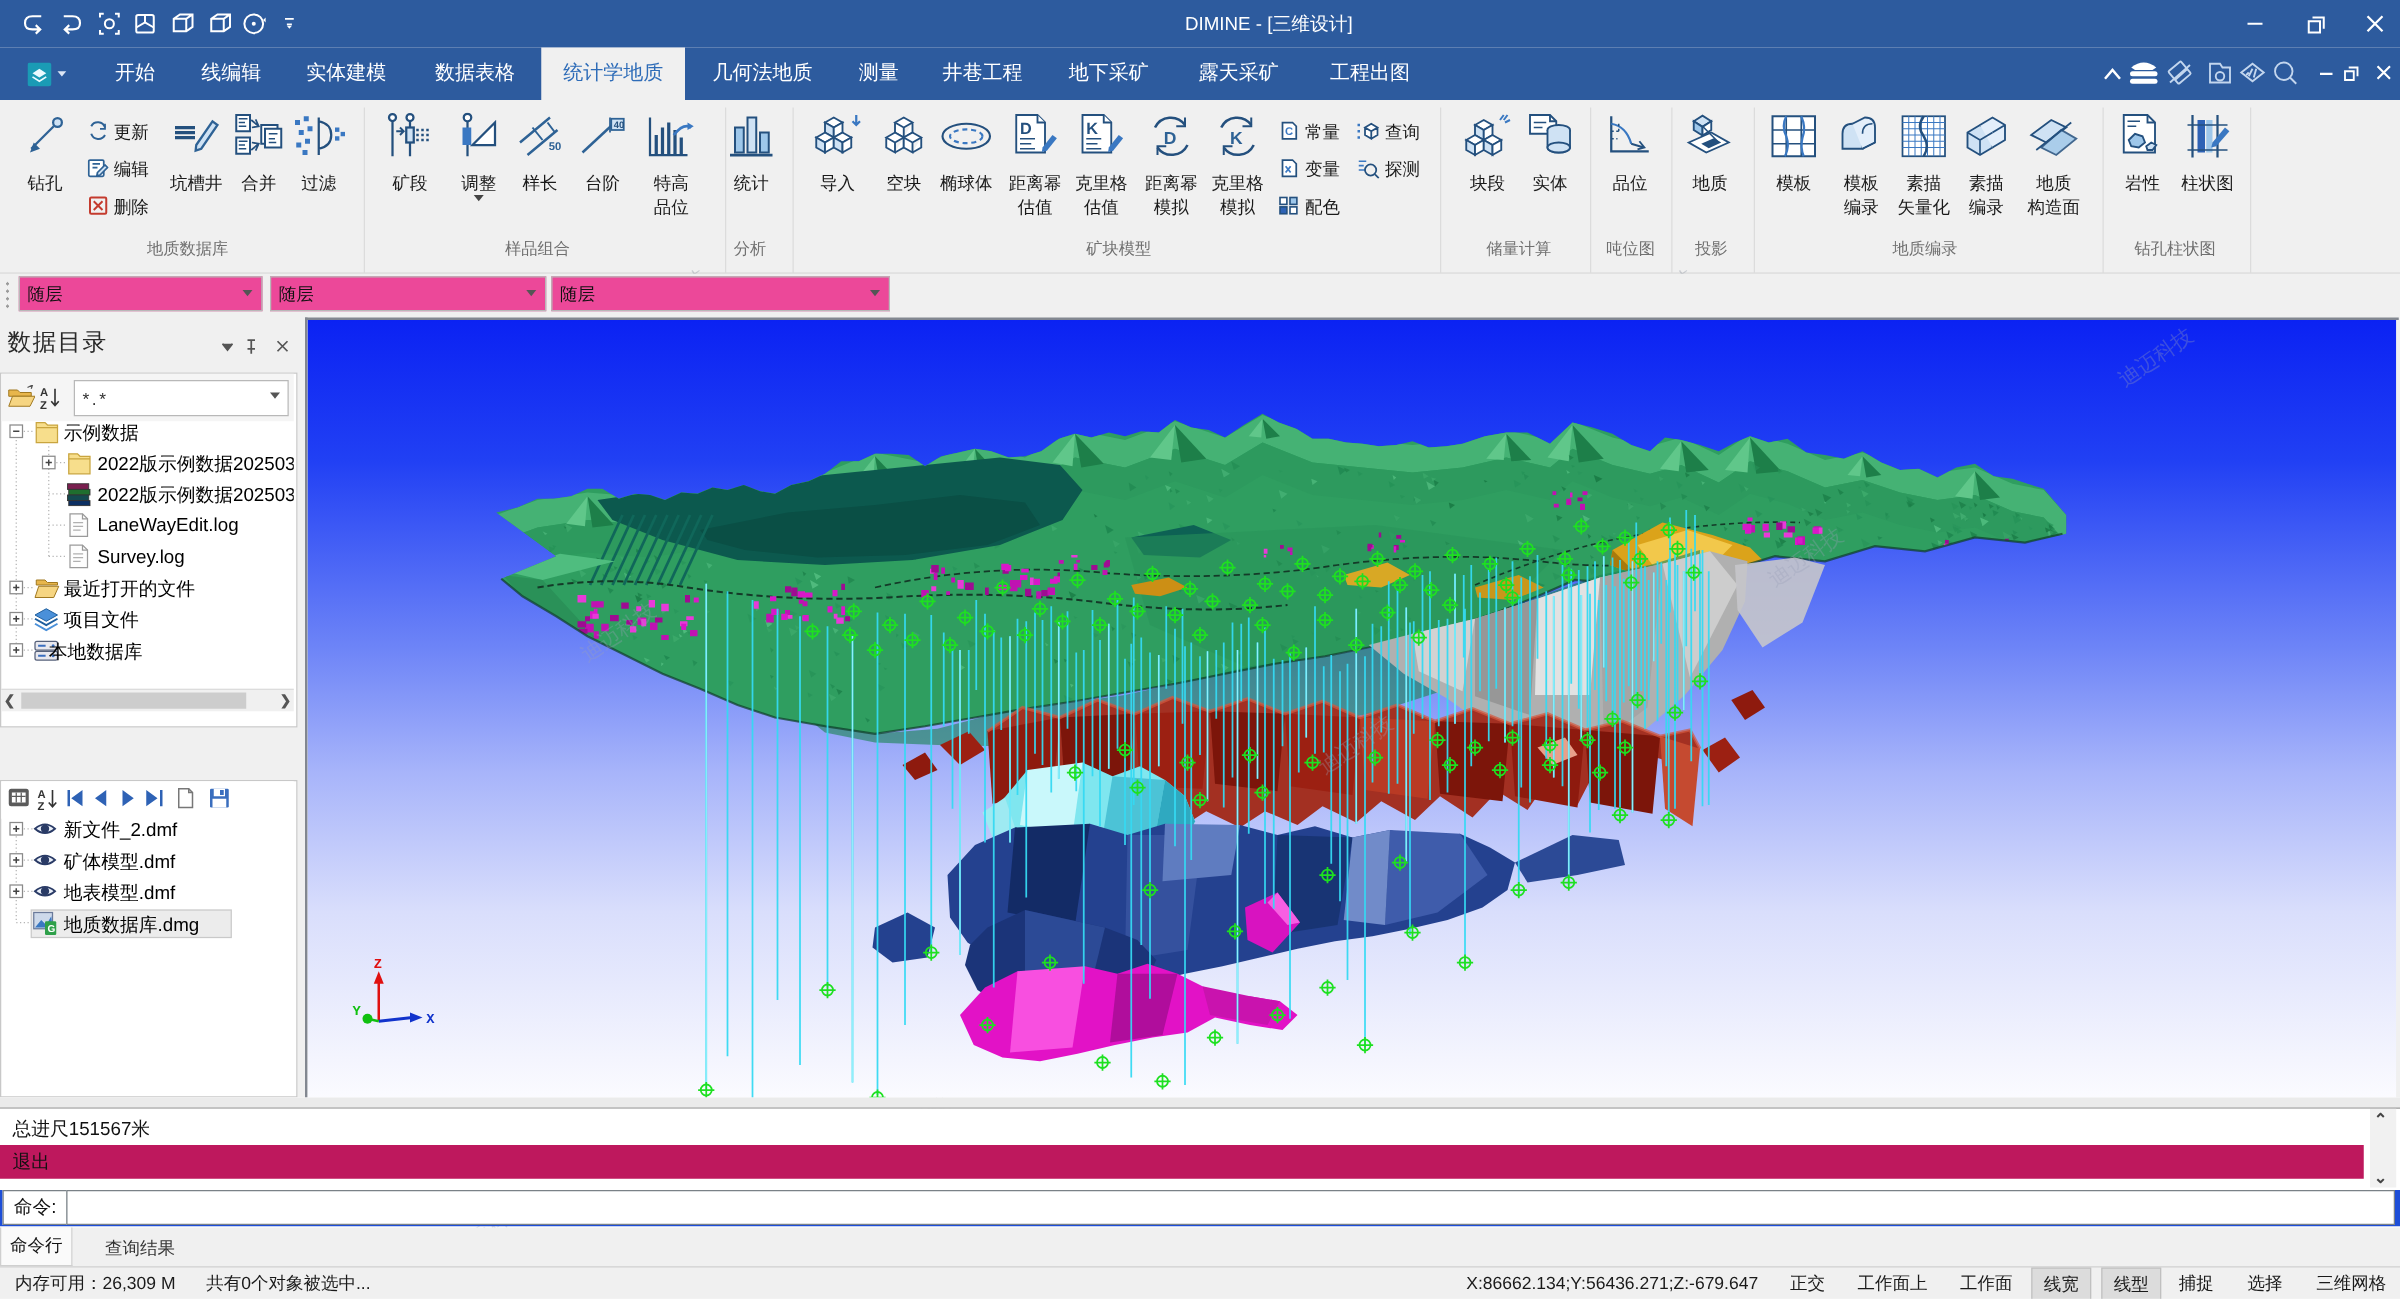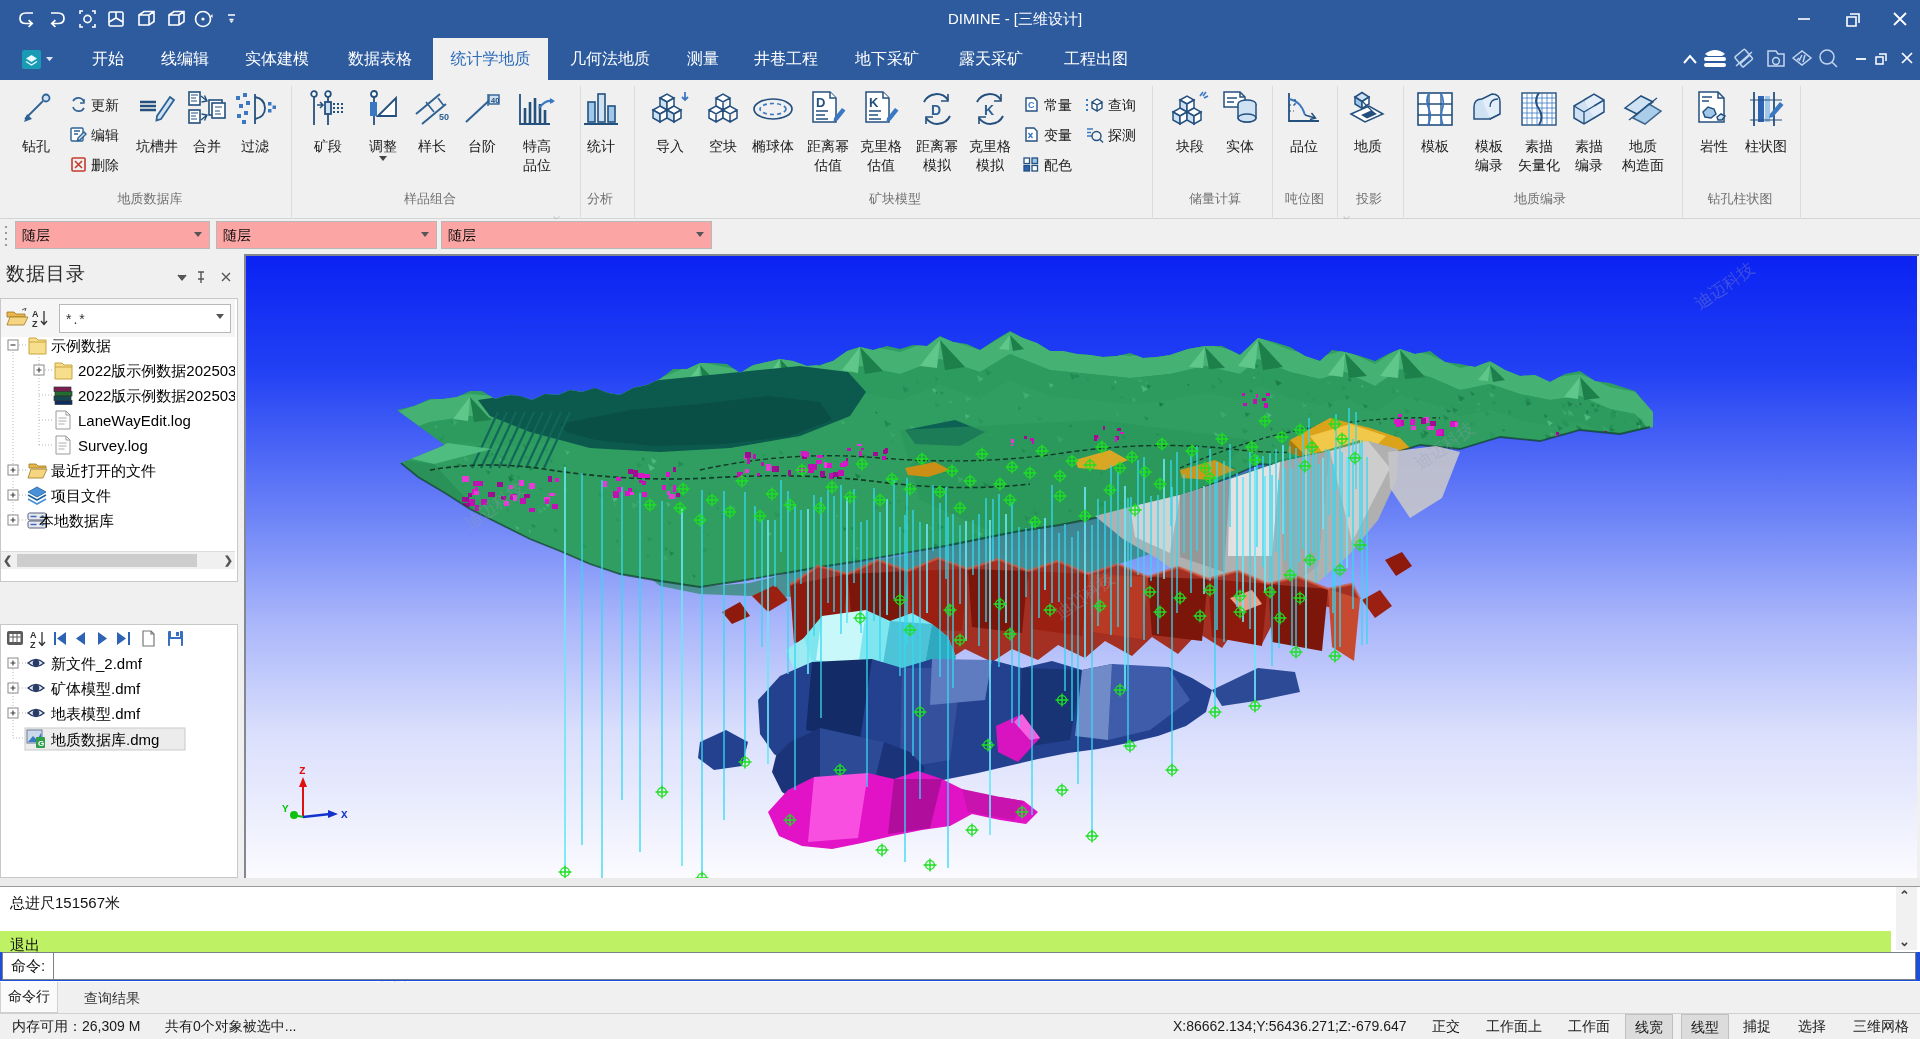--- a/index.html
+++ b/index.html
@@ -10,21 +10,21 @@
 .tab{position:absolute;top:0;height:42px;line-height:42px;color:#fff;font-size:16px;text-align:center;}
 .tabsel{background:#f0f0f0;color:#2e6cb8;}
 #ribbon{position:absolute;left:0;top:80px;width:1920px;height:138px;background:#f0f0f0;border-bottom:1px solid #d5d5d5;}
 .gsep{position:absolute;top:6px;height:204px;width:1px;background:#dcdcdc;}
 .glabel{position:absolute;top:110px;font-size:13px;color:#707070;text-align:center;white-space:nowrap;}
 .rbtn{position:absolute;top:10px;text-align:center;font-size:14px;color:#1a1a1a;line-height:18px;white-space:nowrap;}
 .rbtn svg{display:block;margin:0 auto 9px auto;}
 .sbtn{position:absolute;font-size:14px;color:#1a1a1a;height:20px;line-height:20px;white-space:nowrap;}
 .sbtn svg{vertical-align:-3px;margin-right:4px;}
 #comborow{position:absolute;left:0;top:219px;width:1920px;height:33px;background:#f0f0f0;}
-.combo{position:absolute;top:2px;height:26px;background:#fca5a5;border:1px solid #b8b8b8;font-size:14px;color:#111;line-height:26px;}
+.combo{position:absolute;top:2px;height:26px;background:#ec4899;border:1px solid #b8b8b8;font-size:14px;color:#111;line-height:26px;}
 .combo span{margin-left:6px;}
 .combo .arr{position:absolute;right:7px;top:10px;width:0;height:0;border-left:4px solid transparent;border-right:4px solid transparent;border-top:5px solid #555;}
 #main{position:absolute;left:0;top:252px;width:1920px;height:628px;background:#f0f0f0;}
 #leftcol{position:absolute;left:0;top:0;width:238px;height:628px;}
 .panelhdr{position:absolute;left:0;width:238px;background:#f0f0f0;font-size:19px;color:#2a2a2a;}
 .panelhdr .t{position:absolute;left:6px;top:9px;letter-spacing:1px;}
 .panelbody{position:absolute;left:0;width:238px;background:#fff;border:1px solid #c8c8c8;box-sizing:border-box;}
 .treeitem{position:absolute;left:0;font-size:15px;color:#000;white-space:nowrap;}
 #viewport{position:absolute;left:244px;top:2px;width:1673px;height:625px;border-top:2px solid #828790;border-left:2px solid #828790;box-sizing:content-box;}
 #cmdpanel{position:absolute;left:0;top:878px;width:1920px;height:135px;background:#fff;}
@@ -1664,21 +1664,21 @@
         </svg>
       </div>
 </div>
 <div id="cmdpanel">
 <div style="position:absolute;left:700px;top:12px;font-size:16px;color:rgba(150,155,165,0.3);transform:rotate(-35deg);pointer-events:none;">迪迈科技</div>
 <div style="position:absolute;left:1490px;top:30px;font-size:16px;color:rgba(150,155,165,0.3);transform:rotate(-35deg);pointer-events:none;">迪迈科技</div>
 <div style="position:absolute;left:360px;top:95px;font-size:16px;color:rgba(150,155,165,0.3);transform:rotate(-35deg);pointer-events:none;">迪迈科技</div>
   <div style="position:absolute;left:0;top:0;width:1920px;height:8px;background:#ebebeb;border-bottom:1px solid #9b9b9b;"></div>
   <div style="position:absolute;left:0;top:9px;width:1896px;height:63px;background:#fff;">
     <div style="position:absolute;left:10px;top:7px;font-size:15px;color:#111;">总进尺151567米</div>
-    <div style="position:absolute;left:0px;top:44px;width:1891px;height:27px;background:#bef264;"><span style="margin-left:10px;font-size:15px;color:#111;line-height:27px;">退出</span></div>
+    <div style="position:absolute;left:0px;top:29px;width:1891px;height:27px;background:#be185d;"><span style="margin-left:10px;font-size:15px;color:#111;line-height:27px;">退出</span></div>
   </div>
   <div style="position:absolute;left:1896px;top:9px;width:21px;height:63px;background:#f1f1f1;">
     <div style="position:absolute;left:3px;top:1px;font-size:13px;color:#444;font-weight:bold;">⌃</div>
     <div style="position:absolute;left:3px;bottom:1px;font-size:13px;color:#444;font-weight:bold;">⌄</div>
   </div>
   <div style="position:absolute;left:0;top:74px;width:1920px;height:29px;background:#1d4ed8;">
     <div style="position:absolute;left:2px;top:0px;width:50px;height:26px;background:#fff;border:1px solid #7a8187;font-size:15px;color:#111;line-height:26px;text-align:center;">命令:</div>
     <div style="position:absolute;left:53px;top:0px;width:1863px;height:28px;background:#fff;border:1px solid #7a8187;box-sizing:border-box;"></div>
   </div>
   <div style="position:absolute;left:0;top:104px;width:1920px;height:31px;background:#f0f0f0;">

